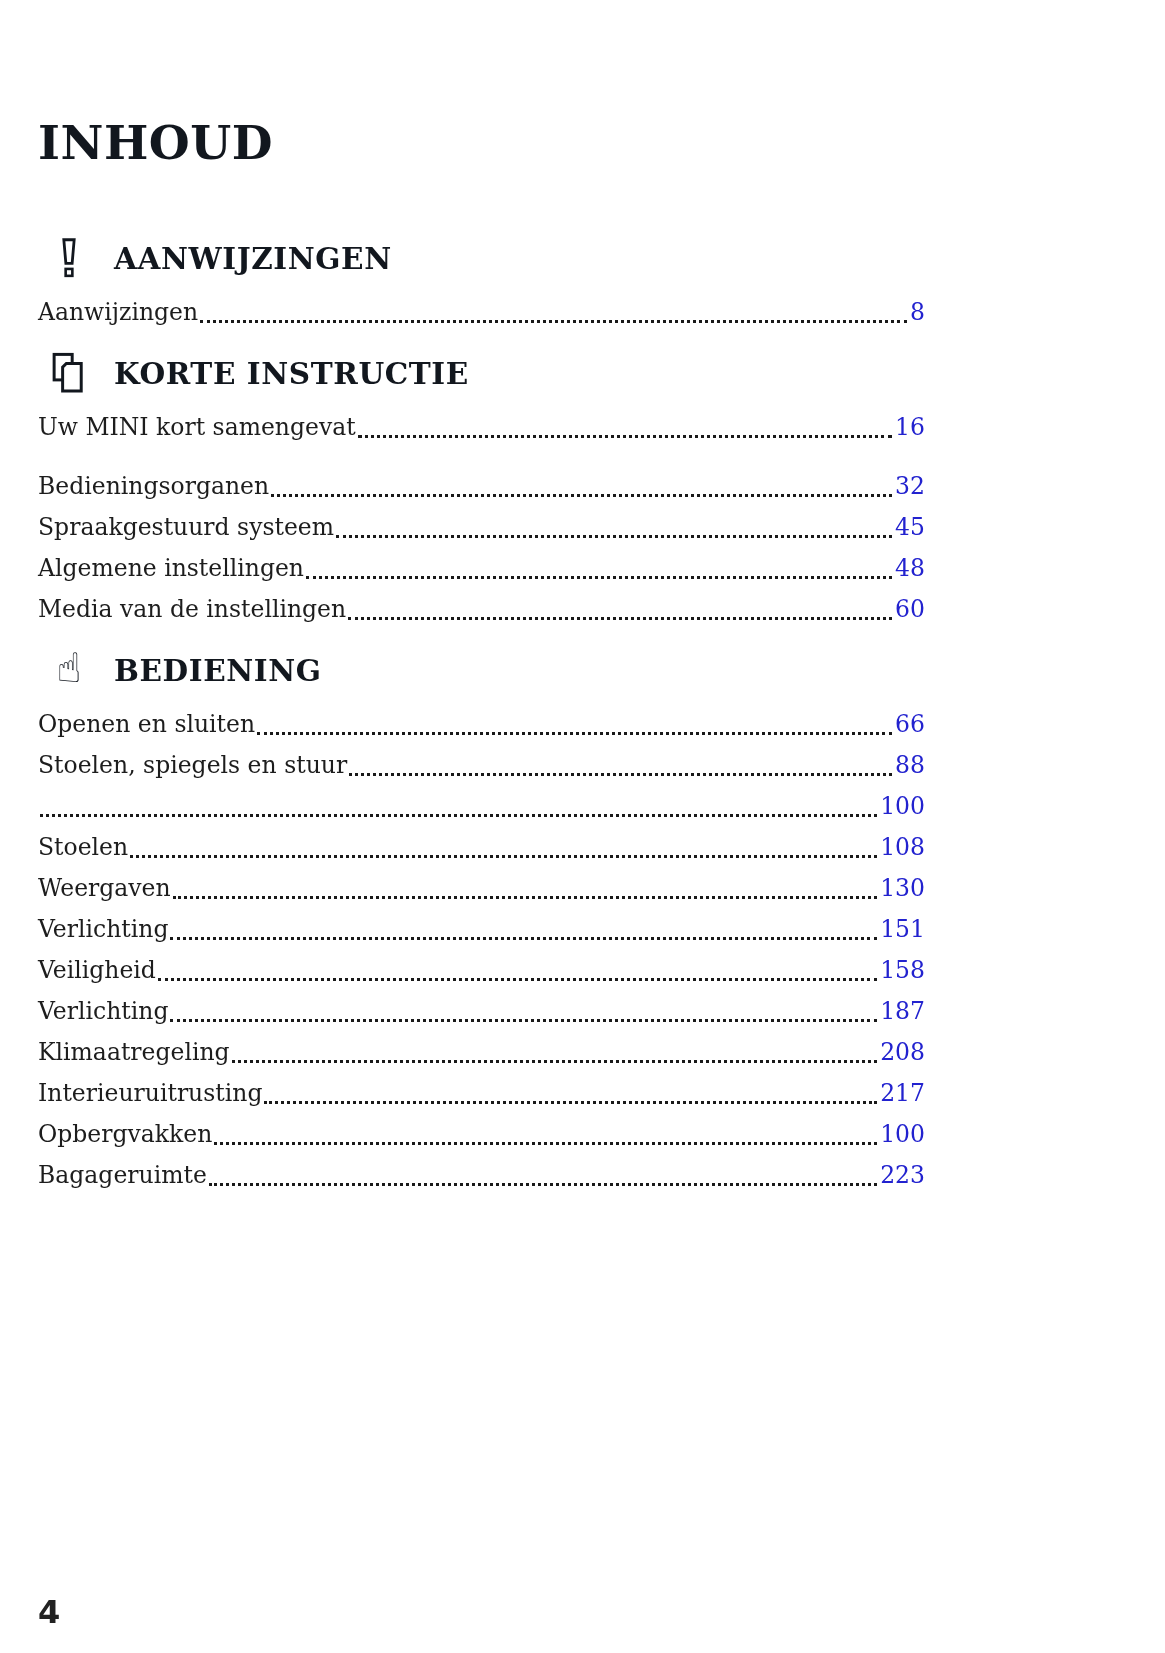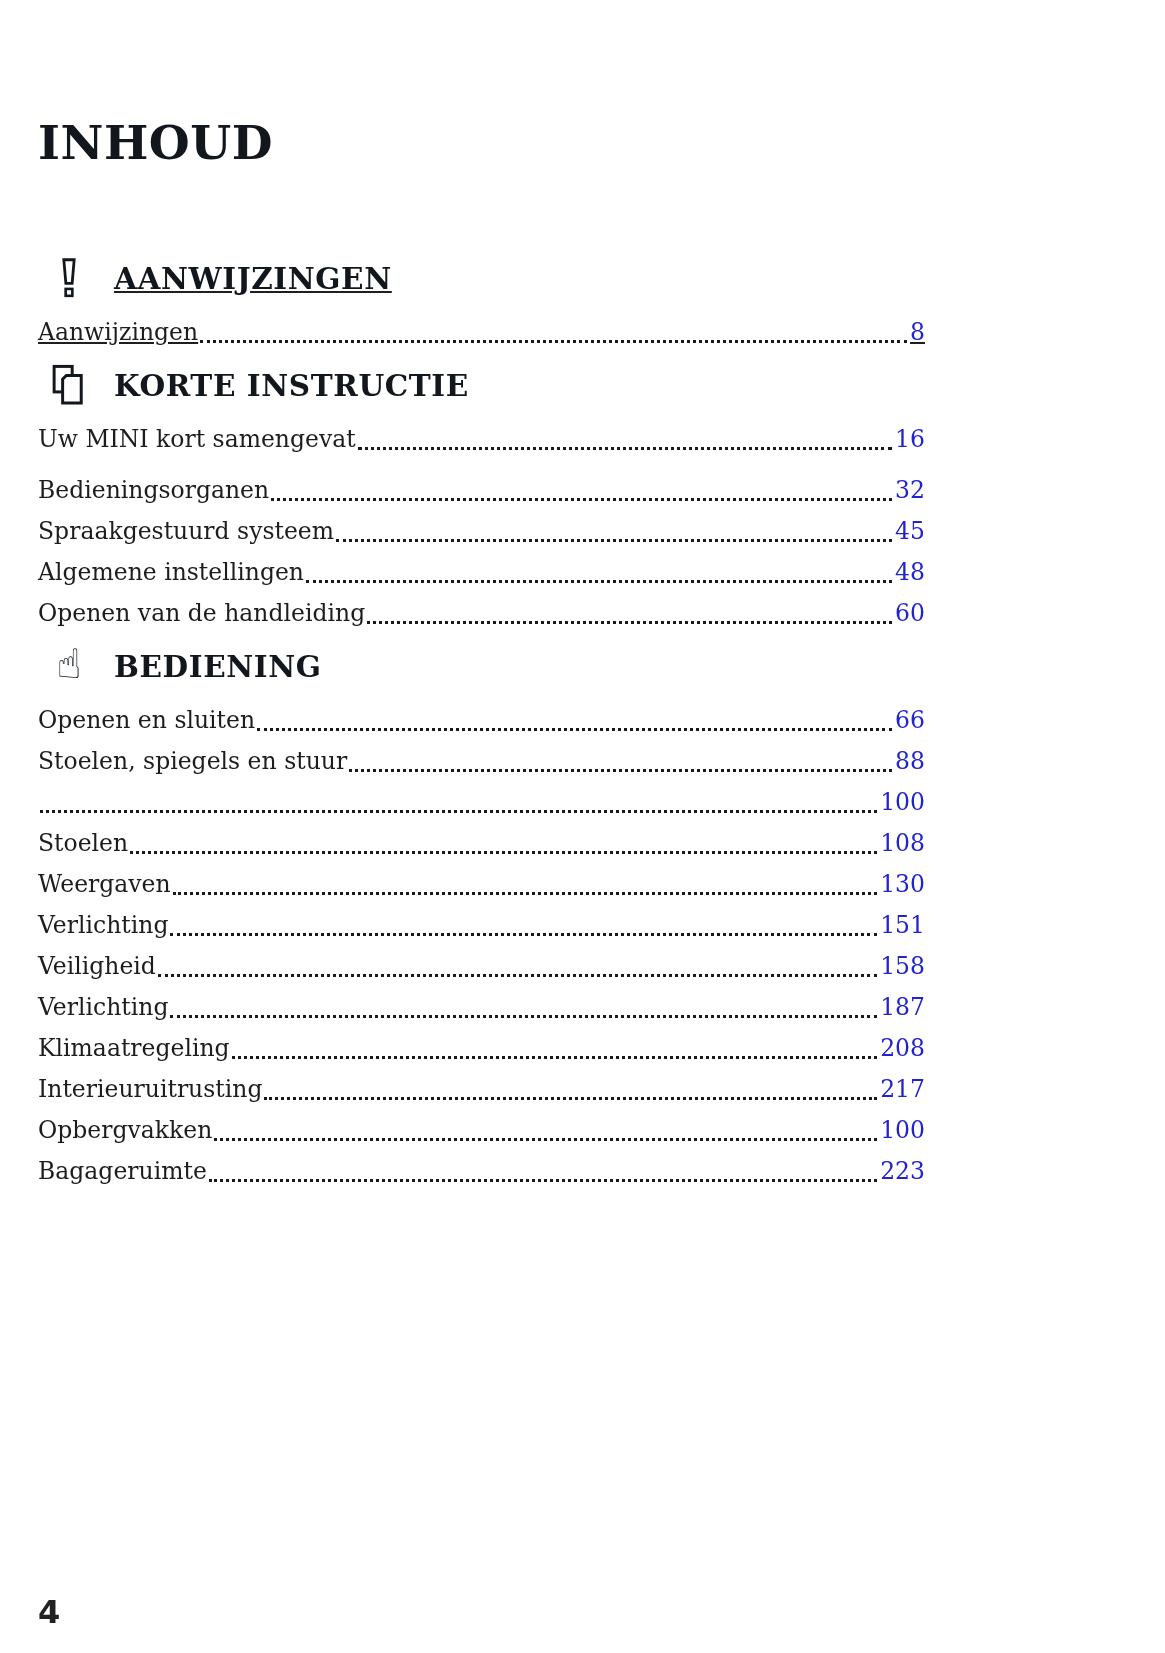--- a/index.html
+++ b/index.html
@@ -9,29 +9,29 @@
     background: #ffffff;
     position: relative;
     font-family: "DejaVu Serif", "Liberation Serif", serif;
     color: #1f1f1f;
     overflow: hidden;
   }
   .content {
     padding: 116px 240px 0 38px;
   }
   h1.page-title {
-    margin: 0 0 86px 0;
+    margin: 0 0 66px 0;
     font-size: 47px;
     line-height: 1.15;
     font-weight: 700;
     letter-spacing: 0.5px;
     color: #12171e;
   }
-  .section { margin-top: 10px; }
-  .section:first-of-type { margin-top: 4px; text-decoration: underline; }
+  .section { margin-top: 18px; }
+  .section:first-of-type { margin-top: 4px; }
   .sec-head {
     display: flex;
     align-items: center;
     gap: 25px;
     height: 44px;
     padding-left: 11px;
     margin-bottom: 12px;
   }
   .sec-head .icon {
     width: 40px;
@@ -156,21 +156,21 @@
     <span class="pnum">45</span>
   </div>
 
   <div class="entry">
     <span class="label">Algemene instellingen</span>
     <span class="dots"></span>
     <span class="pnum">48</span>
   </div>
 
   <div class="entry">
-    <span class="label">Openen van de handleiding</span>
+    <span class="label">Media van de instellingen</span>
     <span class="dots"></span>
     <span class="pnum">60</span>
   </div>
 </div>
   </section>
 
   <section class="section">
     <div class="sec-head">
       <span class="icon">
             <span class="hand-glyph">☝</span>

